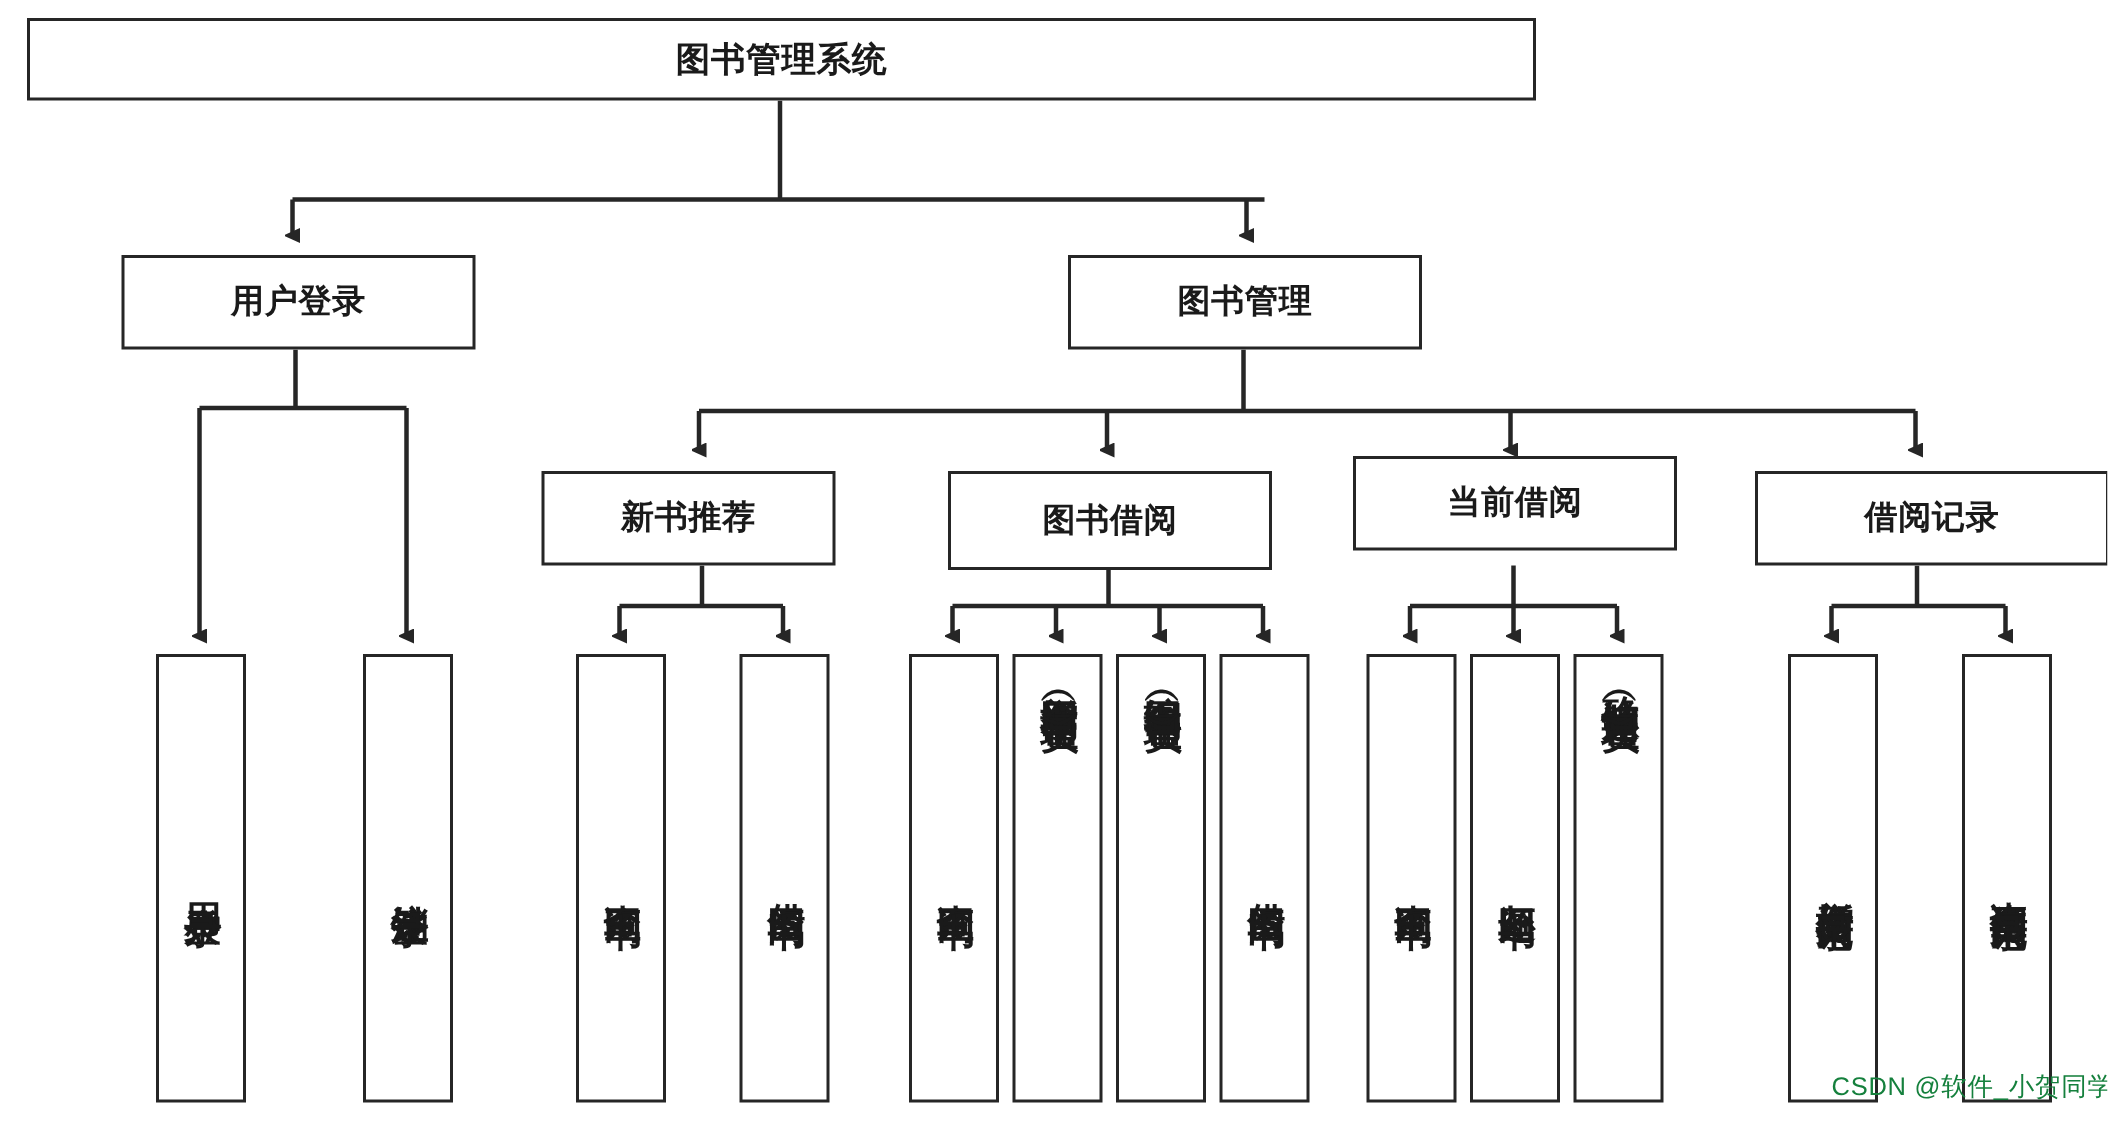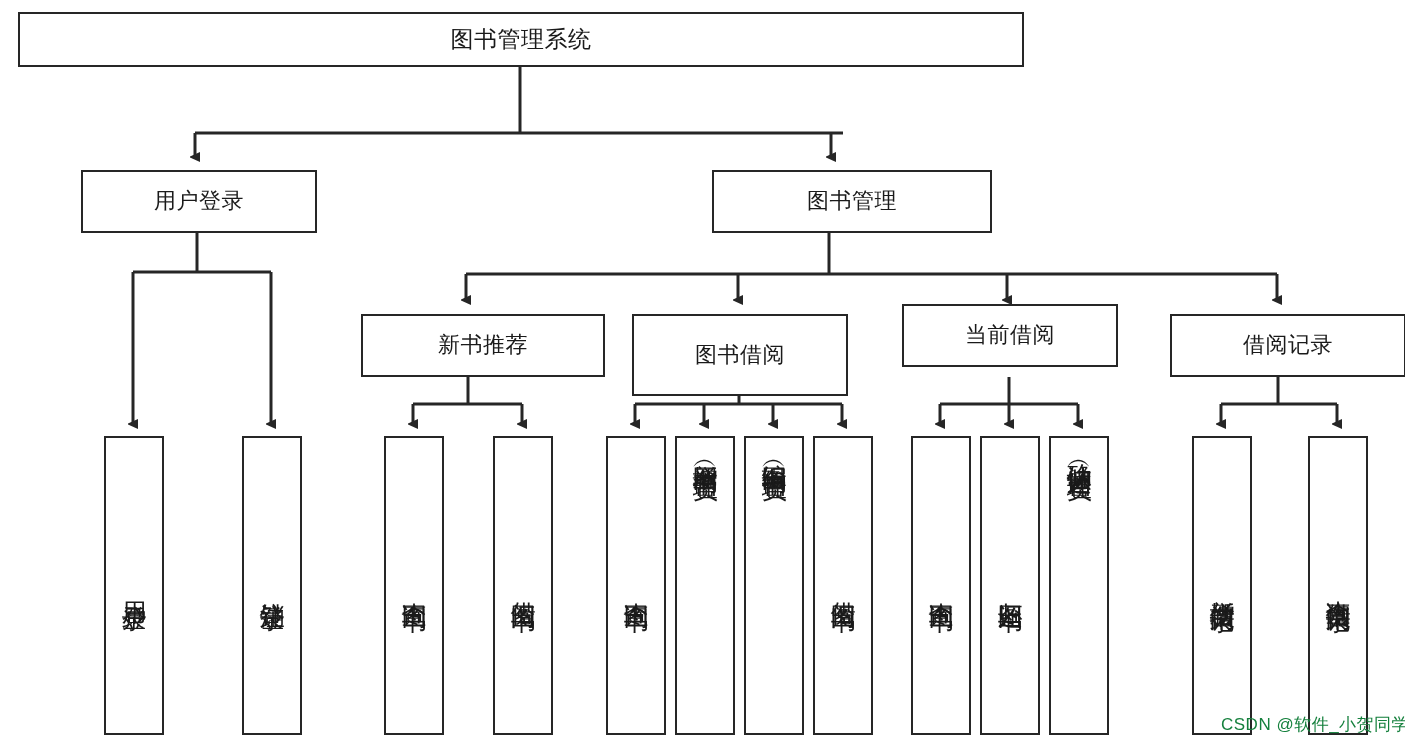--- a/index.html
+++ b/index.html
@@ -27,20 +27,21 @@
   }
   .node {
     position: absolute;
     box-sizing: border-box;
     border: 2.5px solid #262626;
     background: #ffffff;
     display: flex;
     align-items: center;
     justify-content: center;
     color: #1a1a1a;
+    font-weight: bold;
   }
   .node .label {
     display: block;
     text-align: center;
     letter-spacing: 0.5px;
   }
   
   .node.h .label {
     font-size: 22px;
     line-height: 1.1;
@@ -138,28 +139,28 @@
     </g>
   </svg>
 
   <div class="node h root" style="left:18px; top:12px; width:1006px; height:55px;">
     <span class="label">图书管理系统</span>
   </div>
 
   <div class="node h" style="left:81px; top:170px; width:236px; height:63px;">
     <span class="label">用户登录</span>
   </div>
-  <div class="node h" style="left:712px; top:170px; width:280px; height:63px;">
+  <div class="node h" style="left:712px; top:170px; width:236px; height:63px;">
     <span class="label">图书管理</span>
   </div>
 
-  <div class="node h" style="left:361px; top:314px; width:244px; height:63px;">
+  <div class="node h" style="left:361px; top:314px; width:196px; height:63px;">
     <span class="label">新书推荐</span>
   </div>
-  <div class="node h" style="left:632px; top:314px; width:216px; height:82px;">
+  <div class="node h" style="left:632px; top:314px; width:216px; height:66px;">
     <span class="label">图书借阅</span>
   </div>
   <div class="node h" style="left:902px; top:304px; width:216px; height:63px;">
     <span class="label">当前借阅</span>
   </div>
   <div class="node h" style="left:1170px; top:314px; width:236px; height:63px;">
     <span class="label">借阅记录</span>
   </div>
 
   <div class="node v centered" style="left:104px; top:436px; width:60px; height:299px;">

